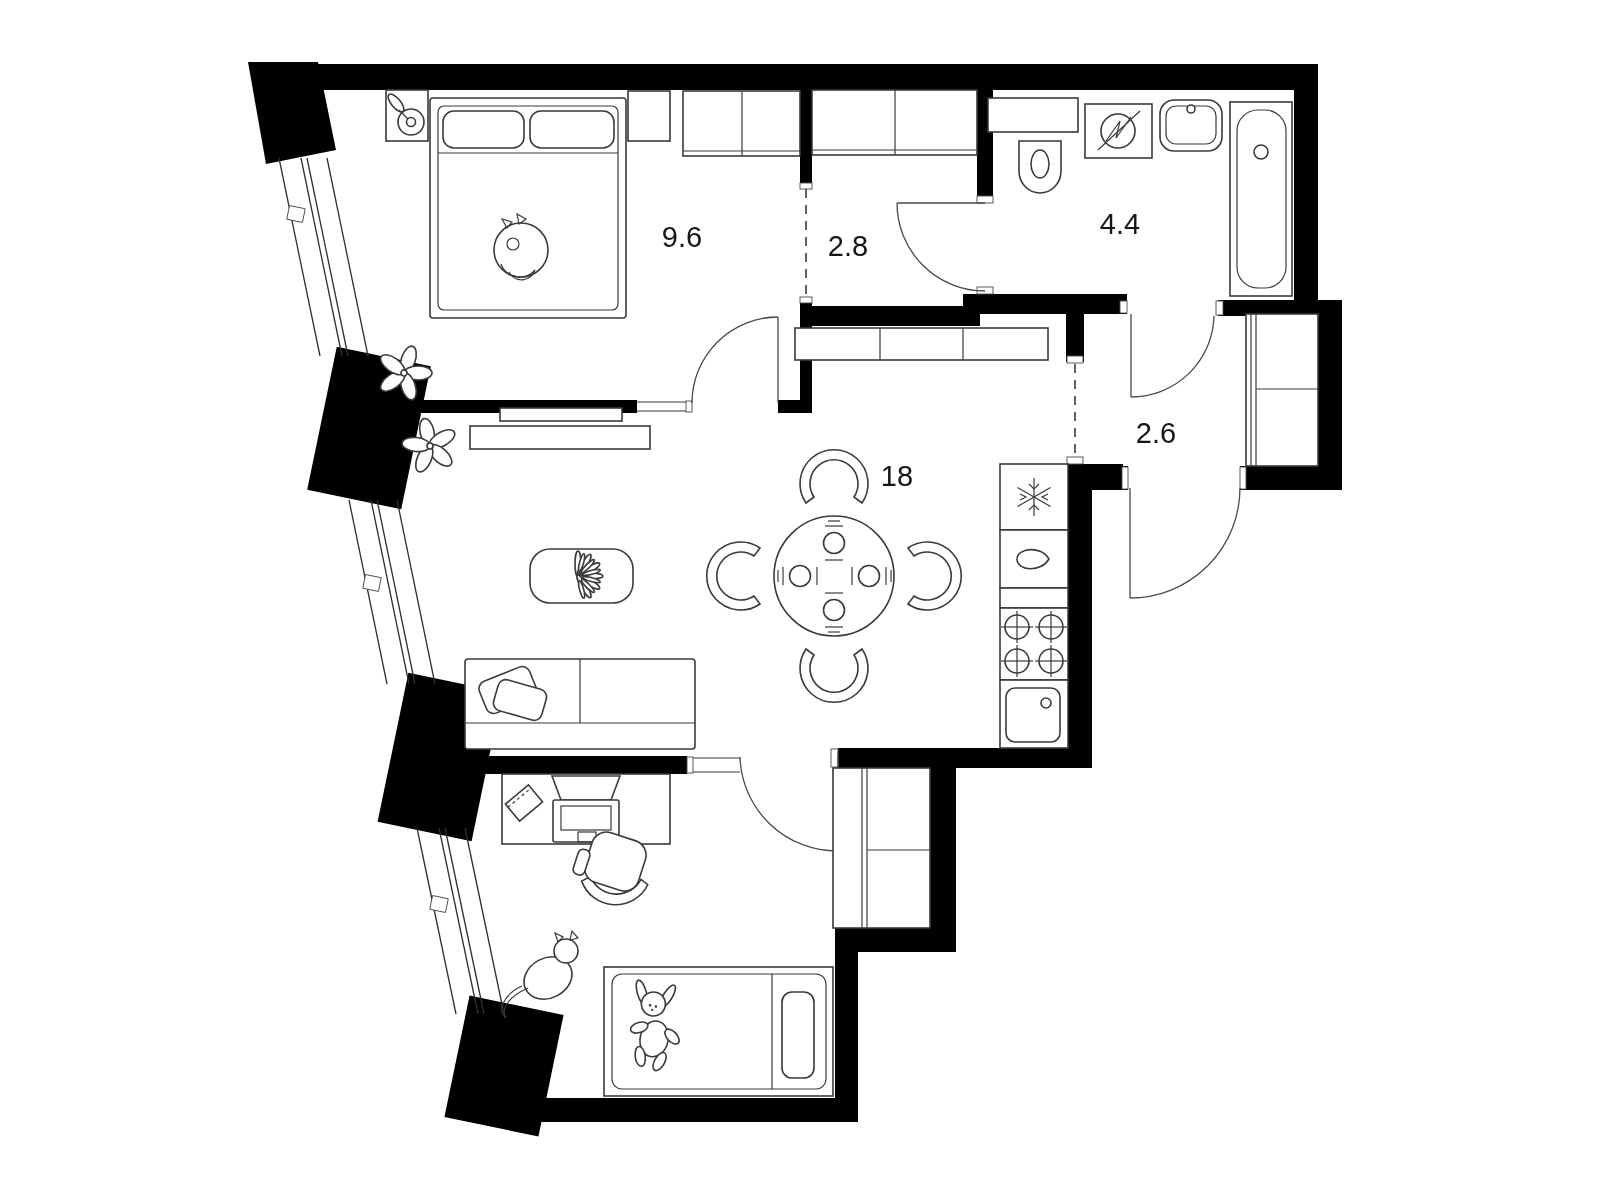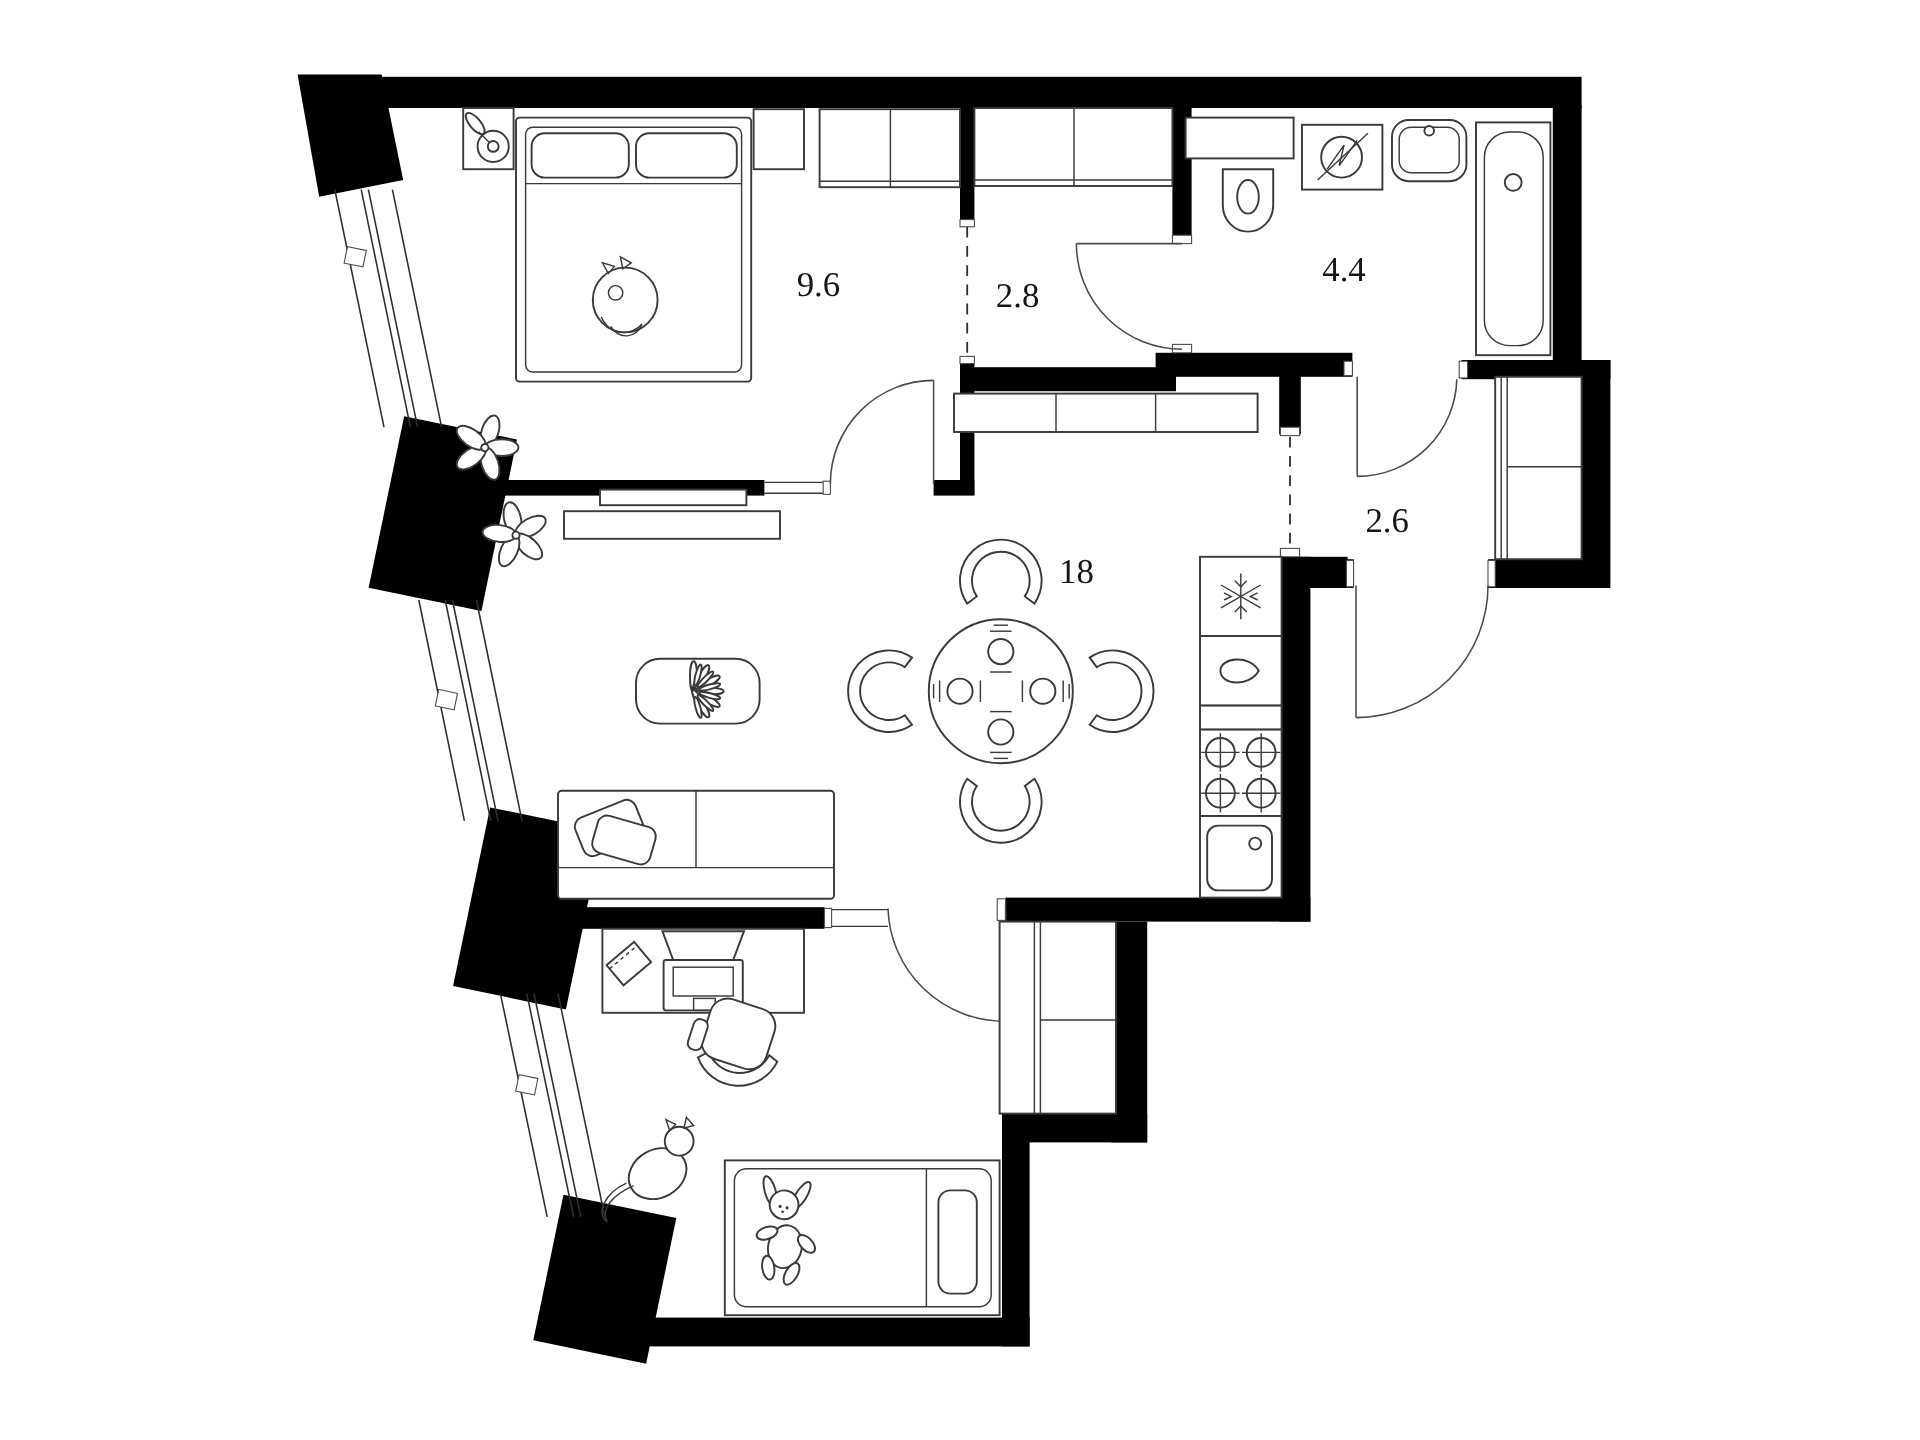--- a/index.html
+++ b/index.html
@@ -1,17 +1,17 @@
 <!DOCTYPE html>
 <html><head>
 <meta charset="utf-8">
 <style>
   html,body{margin:0;padding:0;background:#fff;}
   #stage{position:relative;width:1600px;height:1200px;background:#ffffff;overflow:hidden;
-         font-family:Liberation Serif, serif;}
+         font-family:Liberation Sans, sans-serif;}
   svg{display:block}
   .wall{fill:#000000;stroke:none}
   .cap{fill:#ffffff;stroke:#4a4a4a;stroke-width:0.9}
   .furn{fill:#ffffff;stroke:#3a3a3a;stroke-width:1.6}
   .thin{fill:none;stroke:#3a3a3a;stroke-width:1.2}
   .door{fill:none;stroke:#4a4a4a;stroke-width:1.3}
   .winline{fill:none;stroke:#2e2e2e;stroke-width:1.3}
   .dash{fill:none;stroke:#2e2e2e;stroke-width:1.5;stroke-dasharray:9 7}
   .roomlabel{font-size:29px;fill:#161616;text-anchor:middle}
 </style>

